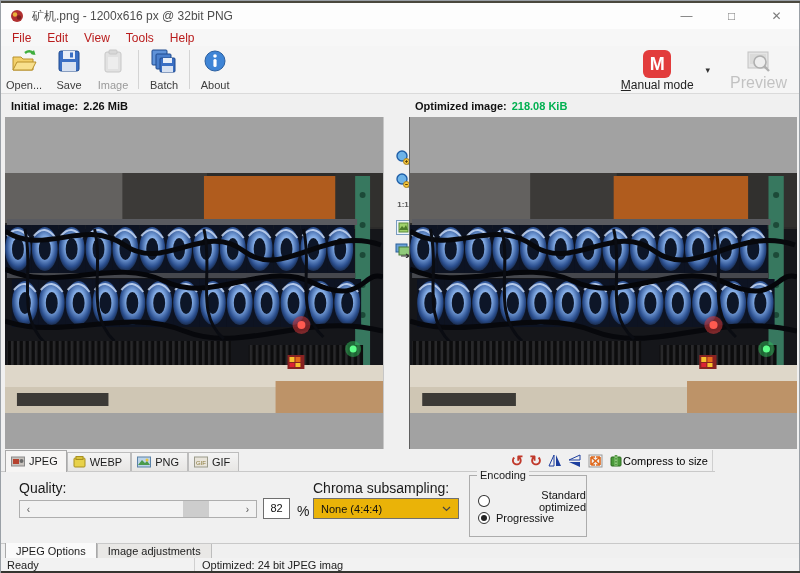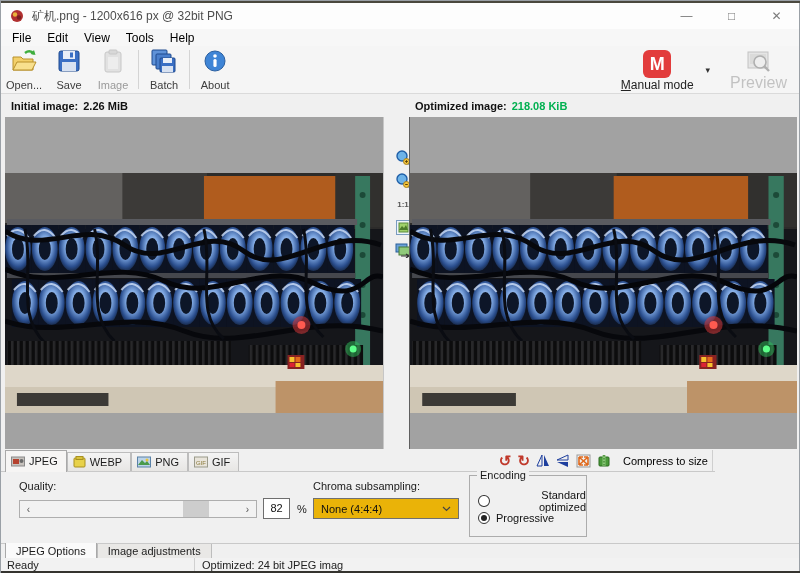--- a/index.html
+++ b/index.html
@@ -17,21 +17,21 @@
               display:flex; align-items:center; }
   .app-icon { width:14px; height:14px; margin:0 8px 0 9px; }
   .title-text { font-size:12px; color:#4d4d4d; }
   .win-controls { position:absolute; right:0; top:0; height:26px; display:flex; }
   .win-btn { width:45px; height:26px; display:flex; align-items:center; justify-content:center;
              font-size:12px; color:#7a7a7a; }
 
   
   .menubar { position:absolute; left:0; top:28px; width:798px; height:17px; background:#f7f7f7;
              display:flex; align-items:center; padding-left:3px; }
-  .menu-item { font-size:12px; color:#000000; padding:1px 8px; }
+  .menu-item { font-size:12px; color:#b91c1c; padding:1px 8px; }
 
   
   .toolbar { position:absolute; left:0; top:45px; width:798px; height:48px; background:#f5f5f5;
              border-bottom:1px solid #dadada; display:flex; align-items:stretch; }
   .tb-btn { min-width:44px; padding:3px 5px 2px; display:flex; flex-direction:column; align-items:center;
             justify-content:space-between; }
   .tb-btn .tb-label { font-size:11px; color:#3c3c3c; white-space:nowrap; }
   .tb-btn.disabled { opacity:.5; filter:grayscale(.7); }
   .tb-sep { width:1px; background:#d4d4d4; margin:4px 3px; }
   .tb-right { position:absolute; right:6px; top:0; height:48px; display:flex; align-items:stretch; }
@@ -69,25 +69,25 @@
   
   .fmt-row { position:absolute; left:0; top:449px; width:714px; height:22px; background:#f0f0f0;
              border-bottom:1px solid #c9c9c9; display:flex; align-items:flex-end; padding-left:4px; }
   .fmt-tab { display:flex; align-items:center; gap:4px; font-size:11px; color:#1c1c1c;
              border:1px solid #bdbdbd; border-bottom:none; padding:2px 8px 3px 5px;
              background:linear-gradient(#f4f4f4,#e7e6e4); height:19px; }
   .fmt-tab.active { background:#f6f5f4; height:22px; margin-bottom:-1px; border-color:#a9a9a9; }
   .fmt-icons { position:absolute; right:2px; top:0; height:21px; display:flex; align-items:center; gap:6px;
                padding-right:4px; border-right:1px solid #cfcfcf; }
   .rot { font-size:15px; font-weight:bold; color:#c0392b; line-height:1; }
-  .compress { display:flex; align-items:center; gap:12px; font-size:11px; color:#000; }
+  .compress { display:flex; align-items:center; gap:0; font-size:11px; color:#000; }
 
   
   .options { position:absolute; left:0; top:471px; width:798px; height:71px; background:#f0f0f0; }
-  .opt-label { position:absolute; font-size:11px; color:#1a1a1a; }
+  .opt-label { position:absolute; font-size:14px; color:#1a1a1a; }
   .slider { position:absolute; left:18px; top:28px; width:238px; height:18px; background:#f2f2f2;
             border:1px solid #aeaeae; display:flex; }
   .sl-arrow { width:17px; height:100%; display:flex; align-items:center; justify-content:center;
               font-size:10px; color:#555; }
   .sl-track { position:relative; flex:1; }
   .sl-thumb { position:absolute; top:0; height:100%; width:26px; background:#cdcdcd; }
   .q-box { position:absolute; left:262px; top:26px; width:27px; height:21px; background:#fff;
            border:1px solid #6e6e6e; font-size:11px; color:#111; text-align:center; line-height:19px; }
   .chroma-select { position:absolute; left:312px; top:26px; width:146px; height:21px; background:#eab308;
                    border:1px solid #707070; font-size:11px; color:#111; display:flex; align-items:center;

